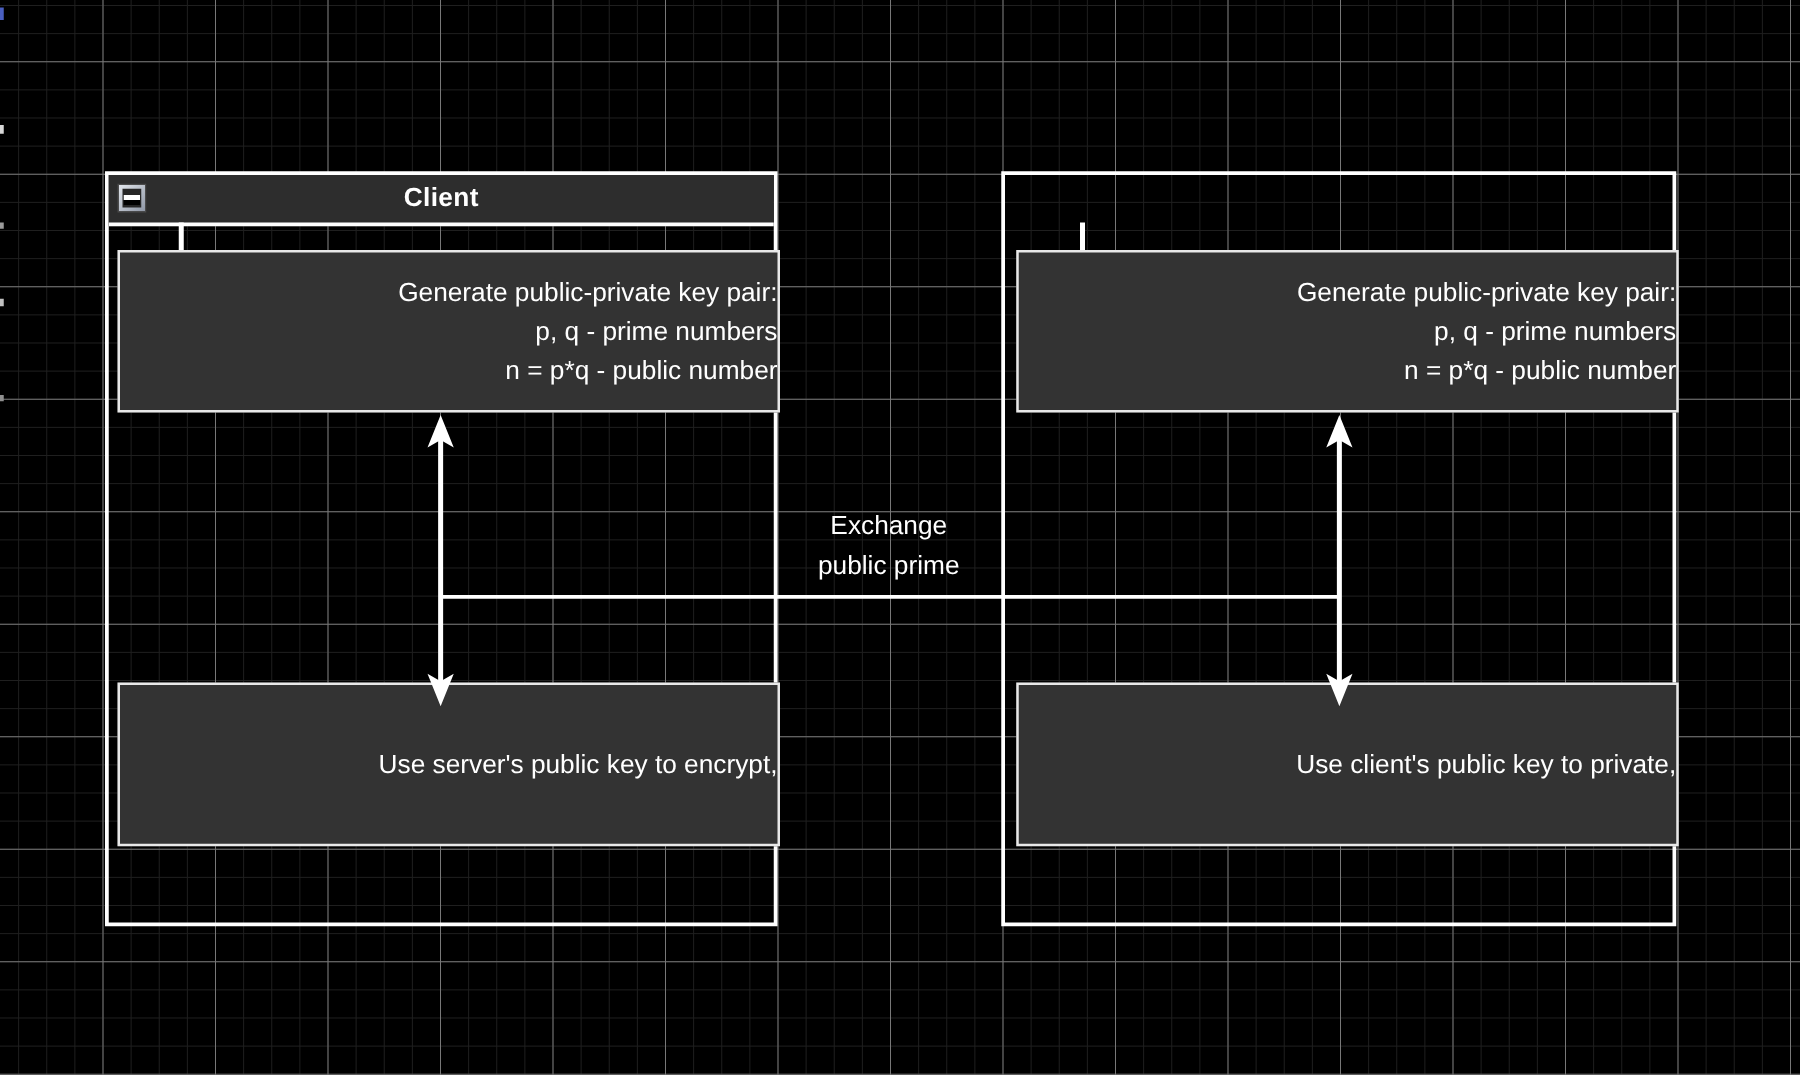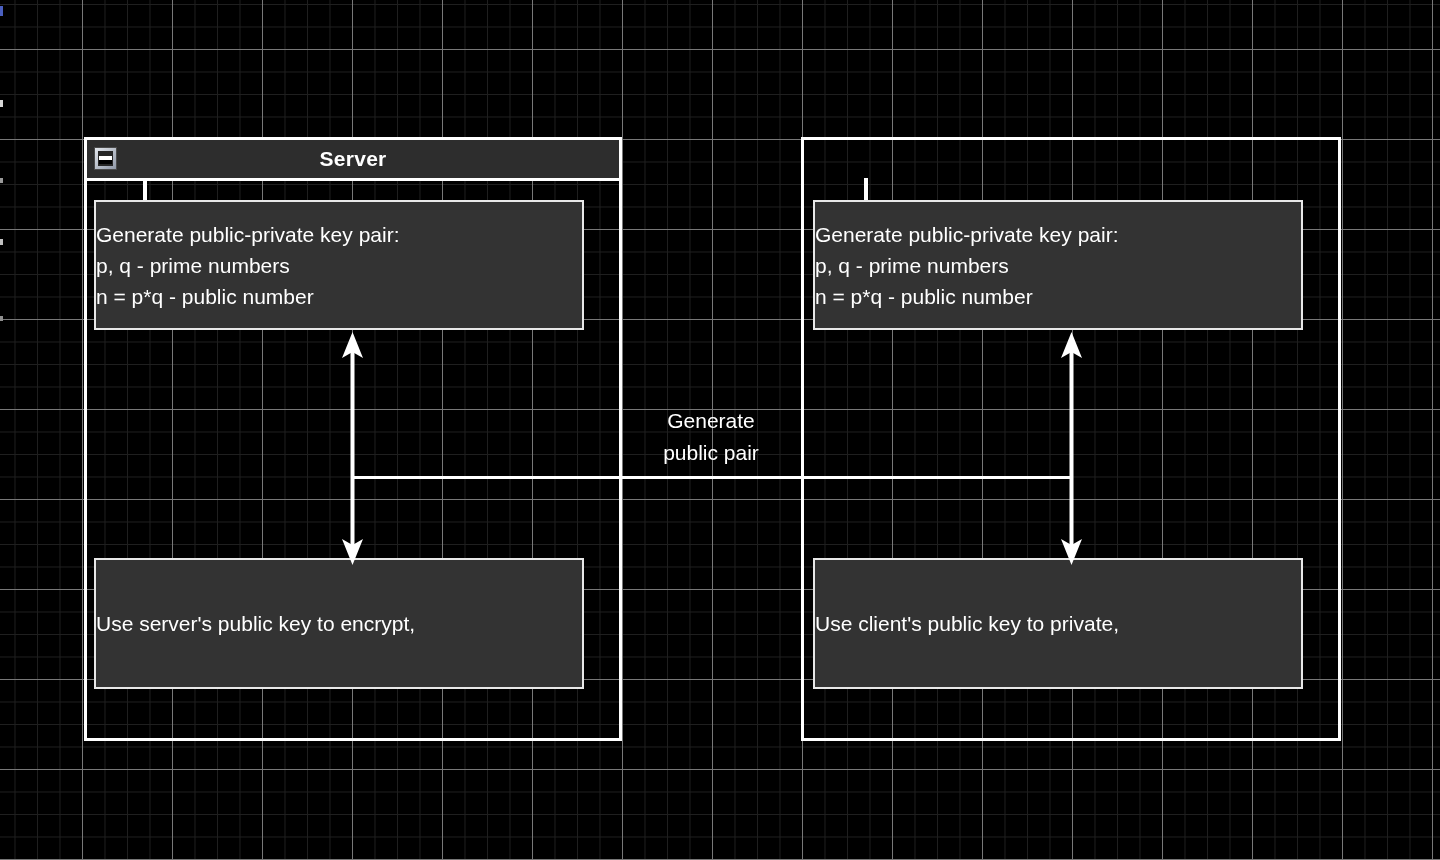--- a/index.html
+++ b/index.html
@@ -37,29 +37,29 @@
   }
   .collapse-inner { position:absolute; top:3px; left:3px; right:3px; bottom:3px; background:#262626; }
   .bar-white { position:absolute; left:1px; right:1px; top:5px;  height:4px; background:#ffffff; }
   .bar-black { position:absolute; left:1px; right:1px; top:9px;  height:4px; background:#000000; }
 
   .tick { position:absolute; top:38px; width:4px; height:23px; background:#ffffff; }
   .frame.client .tick { left:56px; }
   .frame.server .tick { left:60px; }
 
   .node {
-    position:absolute; width:490px; background:#333333; border:2px solid #e8e8e8;
+    position:absolute; width:530px; background:#333333; border:2px solid #e8e8e8;
     box-sizing:border-box; display:flex; flex-direction:column;
-    align-items:flex-start; justify-content:center; text-align:center;
+    align-items:flex-end; justify-content:center; text-align:center;
     color:#ffffff; font-size:21px; line-height:31px;
   }
   .frame.client .node { left:7px; }
   .frame.server .node { left:9px; }
   .node.keygen { top:60px;  height:130px; }
-  .node.usage  { top:418px; height:131px; }
+  .node.usage  { top:406px; height:131px; }
   .node span { display:block; }
 
   .connectors { position:absolute; left:0; top:0; pointer-events:none; }
 
   .exchange-label {
     position:absolute; left:611px; top:405px; width:200px;
     text-align:center; color:#ffffff; font-size:21px; line-height:32px;
   }
   .exchange-label span { display:block; }
 
@@ -76,21 +76,21 @@
 <div class="canvas">
 
   <div class="frame client">
     <div class="titlebar">
       <div class="collapse-btn">
         <div class="collapse-inner">
           <div class="bar-white"></div>
           <div class="bar-black"></div>
         </div>
       </div>
-      <span class="title">Server</span>
+      <span class="title">Client</span>
     </div>
     <div class="tick"></div>
 
     <div class="node keygen">
       <span>Generate public-private key pair:</span>
       <span>p, q - prime numbers</span>
       <span>n = p*q - public number</span>
     </div>
 
     <div class="node usage">
@@ -120,22 +120,22 @@
     </g>
     <g>
       <line x1="1071.5" y1="351" x2="1071.5" y2="546" stroke="#ffffff" stroke-width="4"></line>
       <polygon points="1071.5,332 1061,358 1071.5,352 1082,358" fill="#ffffff"></polygon>
       <polygon points="1071.5,565 1061,539 1071.5,545 1082,539" fill="#ffffff"></polygon>
     </g>
     <line x1="352" y1="477.5" x2="1072" y2="477.5" stroke="#ffffff" stroke-width="3"></line>
   </svg>
 
   <div class="exchange-label">
-    <span>Generate</span>
-    <span>public pair</span>
+    <span>Exchange</span>
+    <span>public prime</span>
   </div>
 
   <div class="edge-mark m1"></div>
   <div class="edge-mark m2"></div>
   <div class="edge-mark m3"></div>
   <div class="edge-mark m4"></div>
   <div class="edge-mark m5"></div>
 
 </div>
 

